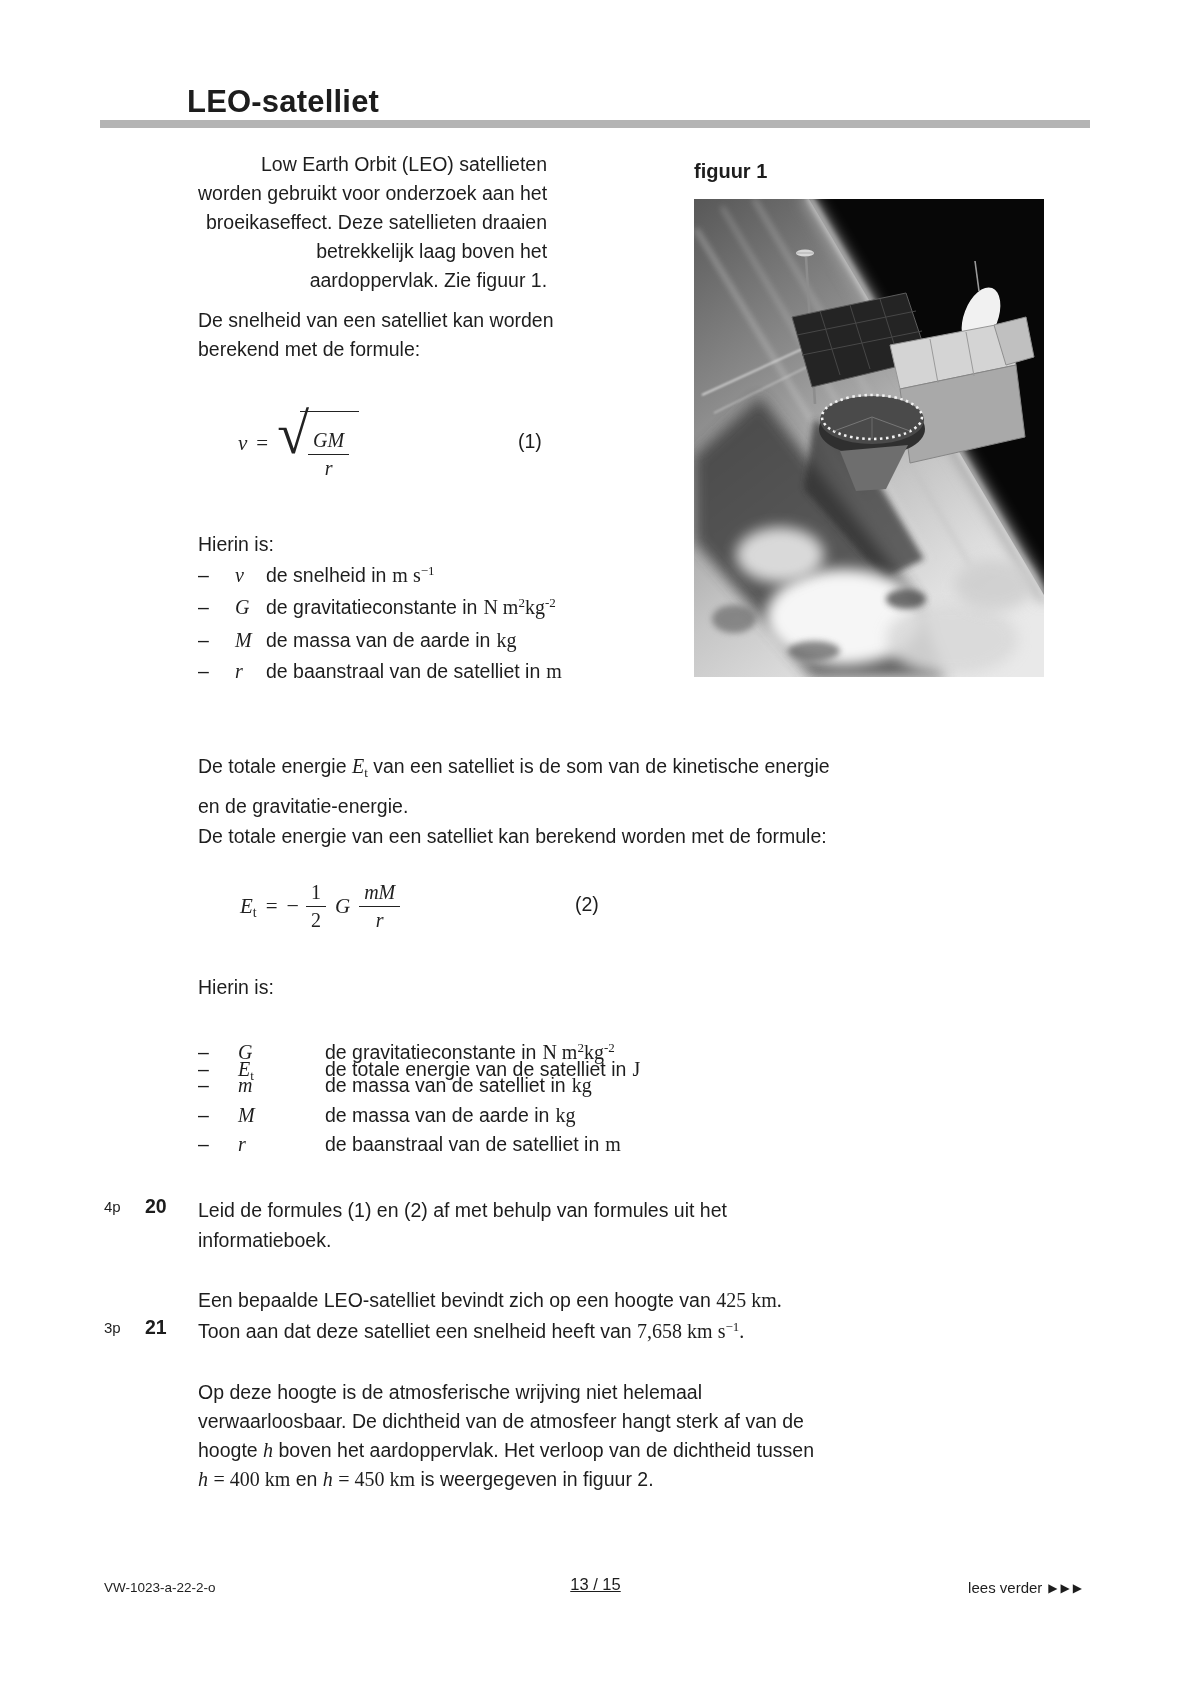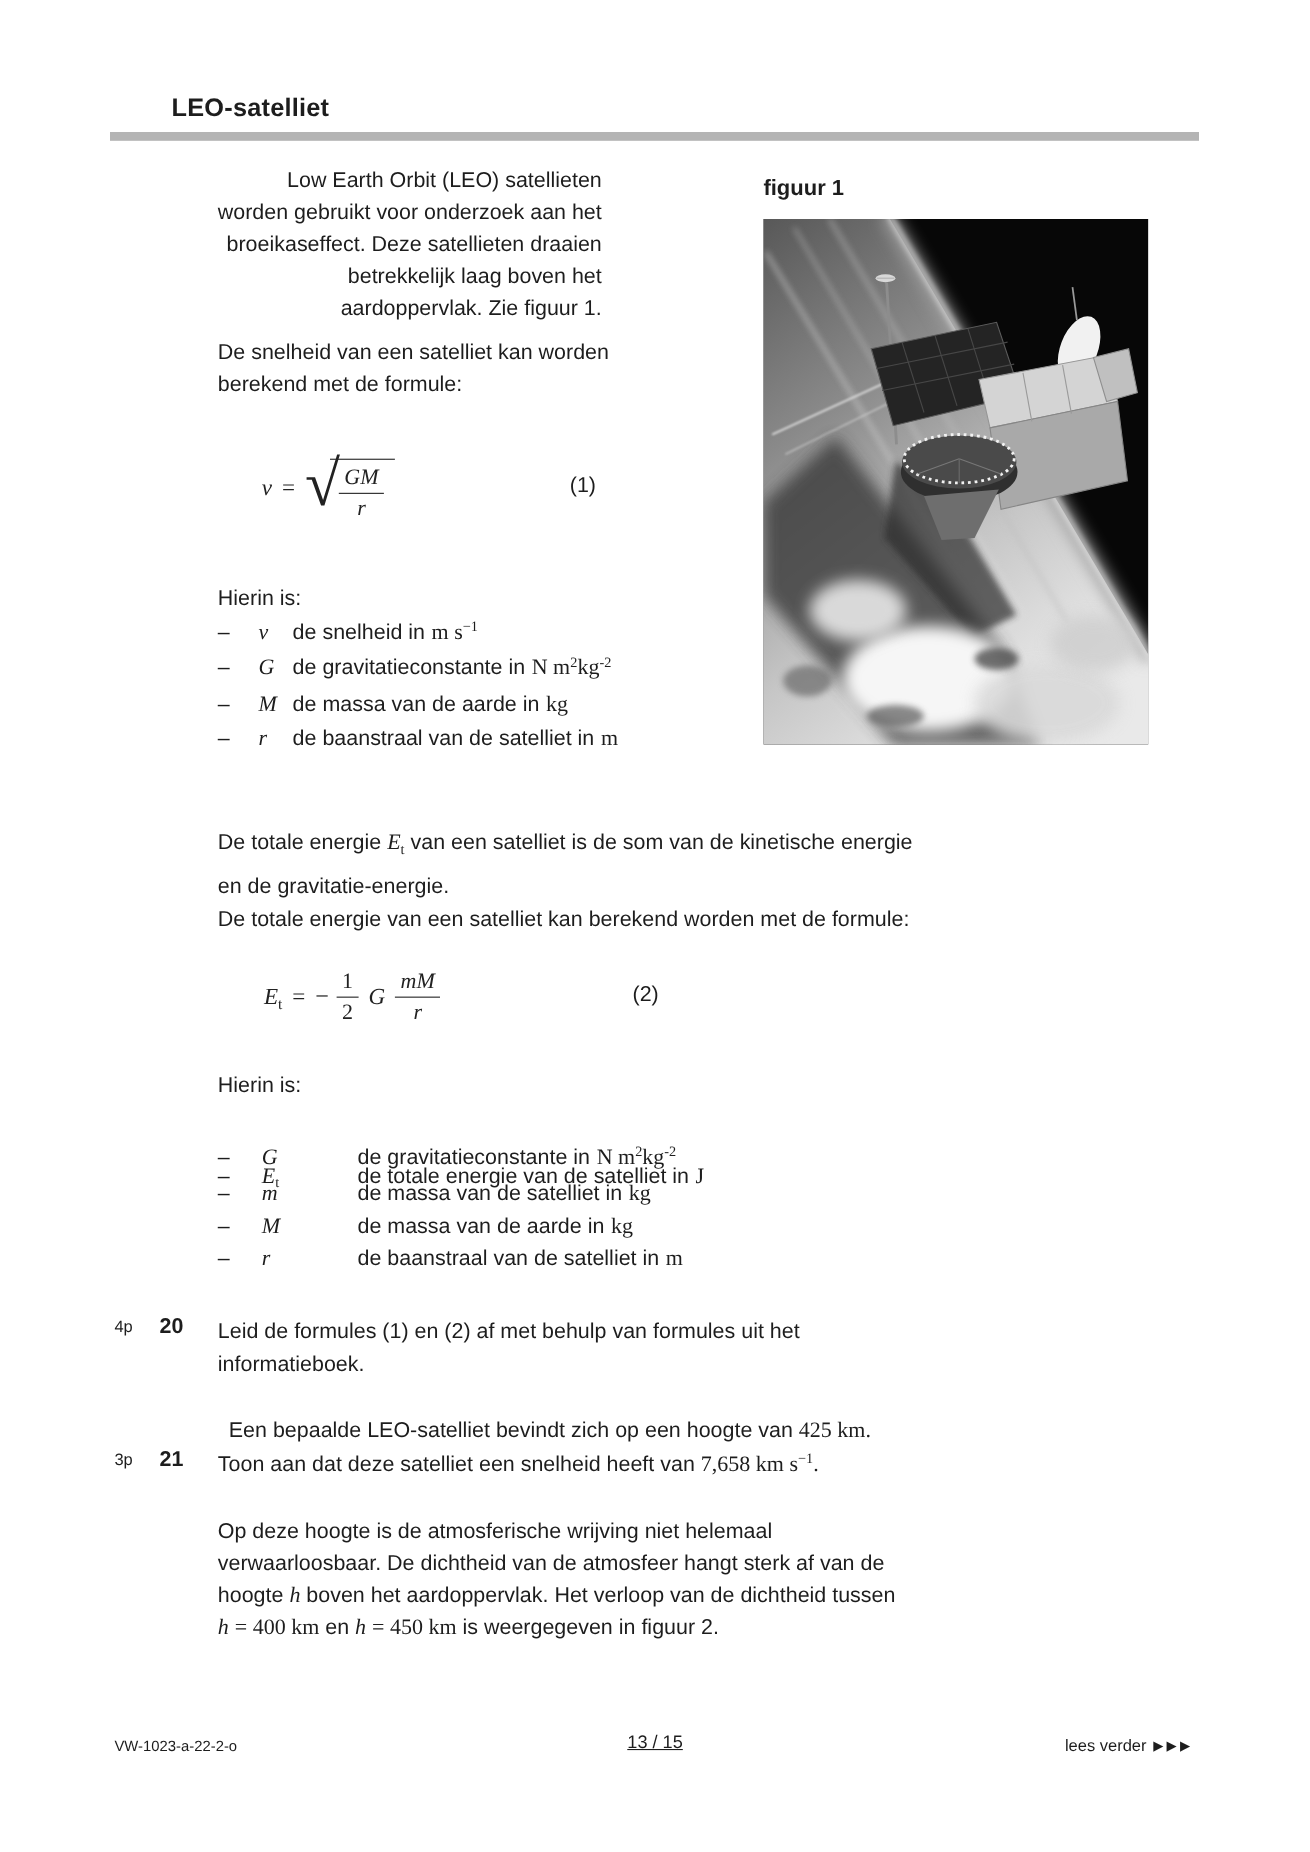--- a/index.html
+++ b/index.html
@@ -5,21 +5,21 @@
   html,body{margin:0;padding:0;background:#fff;}
   .page{position:relative;width:1191px;height:1684px;background:#ffffff;
         font-family:"Liberation Sans",sans-serif;color:#1d1d1d;overflow:hidden;}
   .abs{position:absolute;}
   .b{font-weight:bold;}
   .t19{font-size:19.5px;line-height:29px;white-space:nowrap;}
   .serif{font-family:"Liberation Serif",serif;font-size:20px;}
   .it{font-style:italic;}
   sup{font-size:13px;vertical-align:baseline;position:relative;top:-7px;}
   sub{font-size:13px;vertical-align:baseline;position:relative;top:4px;}
-  .title{font-size:23px;letter-spacing:.2px;}
+  .title{font-size:31px;letter-spacing:.2px;margin-left:31px;}
   .rule{background:#b4b4b4;height:8px;}
   .figlabel{font-size:20px;}
   
   .lirow{position:absolute;left:198px;font-size:19.5px;white-space:nowrap;}
   .dash1{display:inline-block;width:37px;}
   .sym1{display:inline-block;width:31px;font-family:"Liberation Serif",serif;font-size:20px;font-style:italic;}
   .dash2{display:inline-block;width:40px;}
   .sym2{display:inline-block;width:87px;font-family:"Liberation Serif",serif;font-size:20px;font-style:italic;}
   .sym1 sub,.sym2 sub{font-style:normal;}
   .unit{font-family:"Liberation Serif",serif;font-size:20px;margin-left:6px;}
@@ -30,21 +30,21 @@
   
   .formula{display:flex;align-items:center;font-family:"Liberation Serif",serif;color:#222;}
   .fvar{font-style:italic;font-size:21px;}
   .feq{font-size:21px;margin:0 9px;}
   .fminus{font-size:22px;margin-right:2px;}
   .frac{display:inline-flex;flex-direction:column;align-items:center;font-size:20px;margin:0 5px;}
   .frac .fn{border-bottom:1.7px solid #222;padding:0 5px 2px;}
   .frac .fd{padding-top:2px;}
   .rad{display:inline-flex;align-items:flex-start;}
   .rad-sign{font-size:58px;line-height:56px;font-weight:400;}
-  .radicand{margin-left:-9px;margin-top:5px;border-top:1.8px solid #222;padding:5px 10px 0 8px;}
+  .radicand{margin-left:-9px;margin-top:5px;border-top:1.8px solid #222;padding:17px 10px 0 8px;}
   .ftag{font-size:19.5px;font-family:"Liberation Sans",sans-serif;color:#1d1d1d;}
   
   .fcode{font-size:13.5px;}
   .fpage{font-size:16.5px;text-decoration:underline;}
   .fnext{font-size:15px;}
   .farrows{font-size:12px;letter-spacing:3px;position:relative;top:-1px;margin-left:6px;}
 </style>
 </head>
 <body>
 
@@ -217,21 +217,21 @@
 
   <div class="abs" style="left:0;top:1195px;width:1191px;">
     <span class="qpts">4p</span>
     <span class="qnum">20</span>
     <span class="qtext">
       <span style="display:block;">Leid de formules (1) en (2) af met behulp van formules uit het</span>
       <span style="display:block;">informatieboek.</span>
     </span>
   </div>
 
-  <div class="abs t19" style="left:208px;top:1286px;">
+  <div class="abs t19" style="left:198px;top:1286px;">
     <span>Een bepaalde LEO-satelliet bevindt zich op een hoogte van</span>
     <span class="serif">425 km</span><span class="serif">.</span>
   </div>
 
   <div class="abs" style="left:0;top:1316px;width:1191px;">
     <span class="qpts">3p</span>
     <span class="qnum">21</span>
     <span class="qtext">
       <span>Toon aan dat deze satelliet een snelheid heeft van</span>
       <span class="serif"><span>7,658 km s</span><sup>−1</sup><span>.</span></span>

